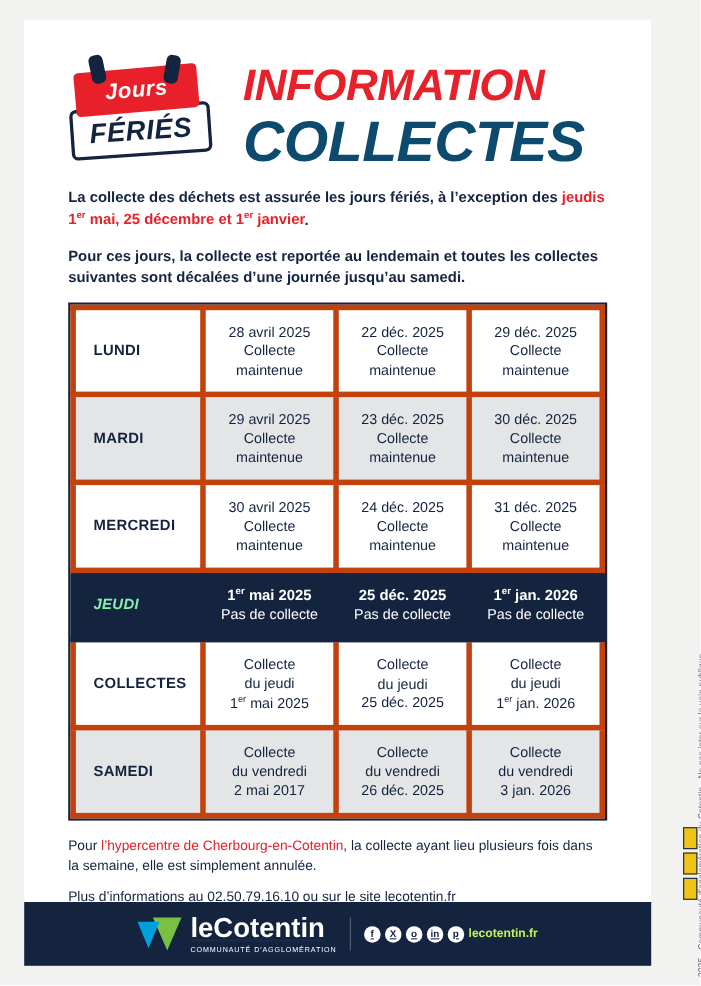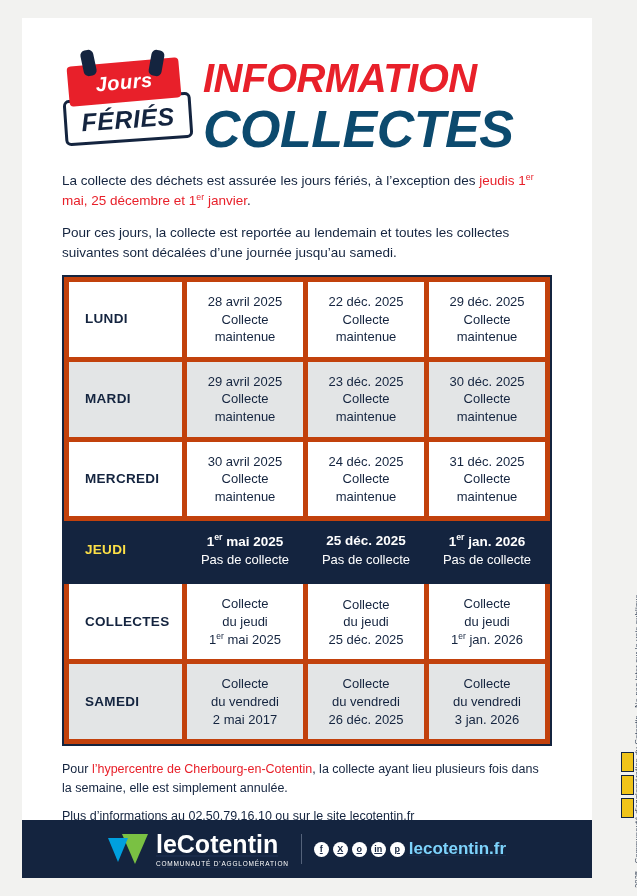--- a/index.html
+++ b/index.html
@@ -77,21 +77,21 @@
   }
   .badge .white span {
     color: #14243f;
     font-weight: bold;
     font-size: 25px;
     font-style: italic;
     letter-spacing: .5px;
   }
   .title-block {
     position: absolute;
-    left: 181px; top: 18px;
+    left: 199px; top: 18px;
   }
   .title-1 {
     color: #e8202a;
     font-size: 40px;
     font-weight: bold;
     font-style: italic;
     letter-spacing: -0.5px;
     line-height: 1;
   }
   .title-2 {
@@ -100,21 +100,21 @@
     font-weight: bold;
     font-style: italic;
     letter-spacing: -0.5px;
     line-height: 1.05;
     margin-top: 4px;
   }
   
   .intro {
     margin: 10px 40px 0 40px;
     font-size: 13.5px;
-    font-weight: normal;
+    font-weight: bold;
     line-height: 1.45;
     color: #14243f;
   }
   .intro .red { color: #e8202a; }
   .intro p { margin: 0 0 13px 0; }
   sup { font-size: 0.65em; vertical-align: super; }
   
   .table-wrap {
     margin: 4px 40px 0 40px;
     border: 2px solid #14243f;
@@ -140,21 +140,21 @@
     letter-spacing: .3px;
     text-align: left;
     padding-left: 16px;
   }
   tr.alt td { background: #e3e5e6; margin-left: 28px; }
   tr.dark td {
     background: #14243f;
     color: #ffffff;
     border-color: #14243f;
   }
-  tr.dark td.day { color: #fde047; }
+  tr.dark td.day { color: #86efac; font-style: italic; }
   tr.dark td .strong { font-weight: bold; font-size: 13.5px; }
   
   .foot {
     margin: 14px 51px 0 40px;
     font-size: 12.5px;
     line-height: 1.5;
     color: #14243f;
   }
   .foot .red { color: #e8202a; }
   .foot p { margin: 0 0 9px 0; }
@@ -223,21 +223,21 @@
     border-radius: 50%;
     background: #fff; color: #14243f;
     font-size: 9px; font-weight: bold;
     display:flex; align-items:center; justify-content:center;
     margin-right: 4px;
     font-family: "Liberation Sans", sans-serif;
   }
   .soc.x { background:#fff; }
   .soc.pink { background:#fff; }
   .site-url {
-    color: #7dd3fc; font-size: 17px; font-weight: bold; margin-left: 0;
+    color: #bef264; font-size: 11px; font-weight: bold; margin-left: 0;
   }
   
   .vert {
     position: absolute;
     right: 4px; top: 300px;
     transform-origin: right top;
     transform: rotate(-90deg) translateX(-100%);
     font-size: 7.5px;
     color: #3d4a5e;
     white-space: nowrap;

